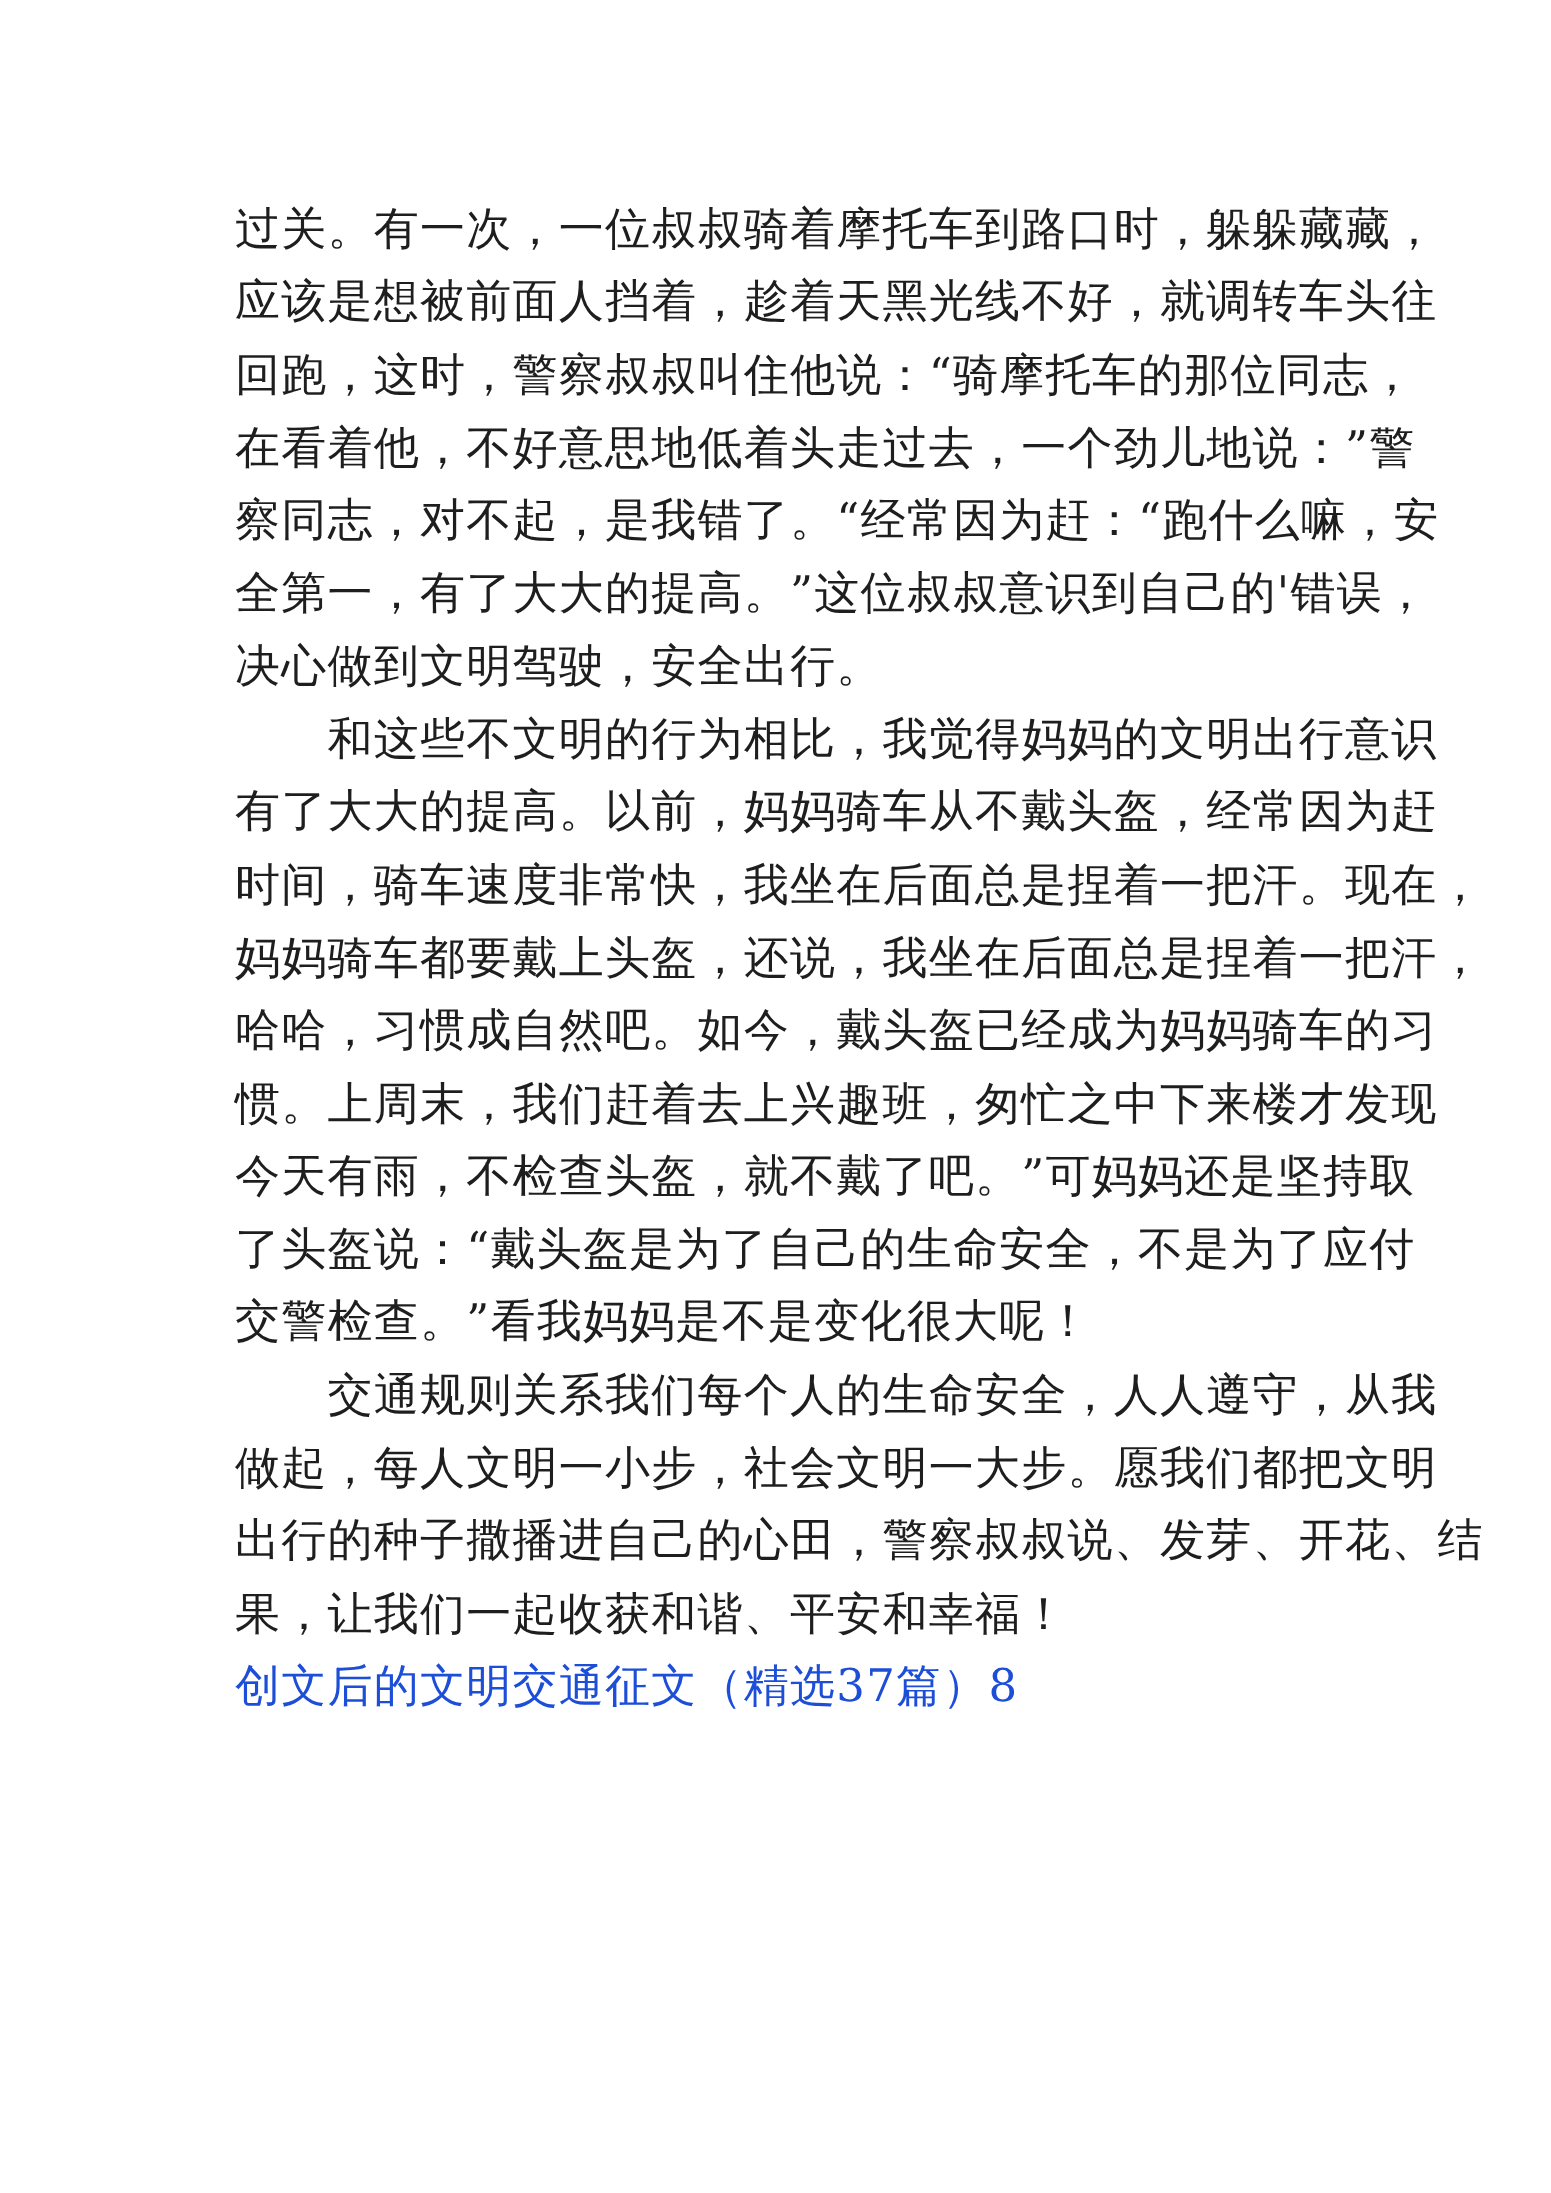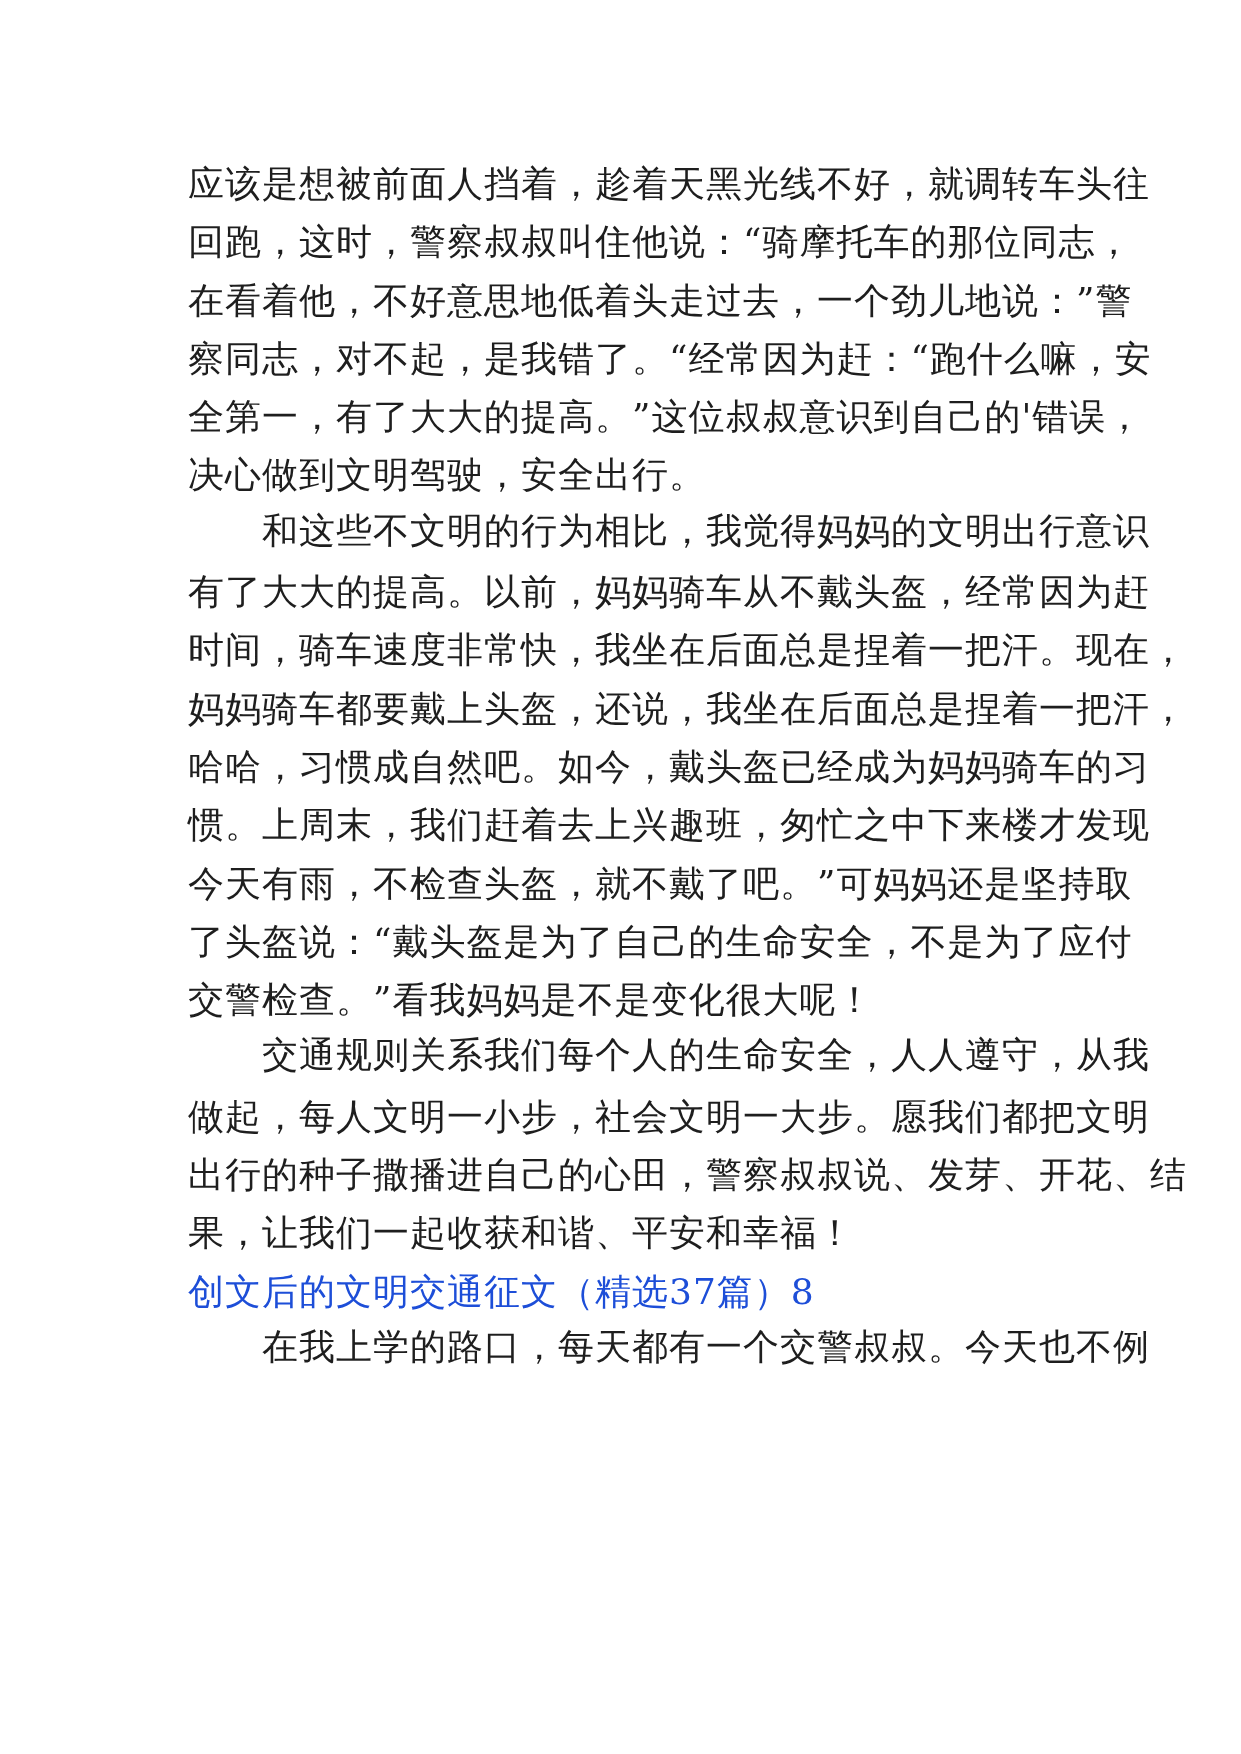--- a/index.html
+++ b/index.html
@@ -28,32 +28,32 @@
   .line {
     font-size: 36px;
     line-height: 58.3px;
     letter-spacing: 1px;
     white-space: pre;
     color: #1e1e1e;
     font-weight: 400;
   }
   .line.indent {
     padding-left: 74px;
-    font-family: Liberation Mono, monospace;
   }
   .line.heading {
     color: #1d4ed8;
   }
 </style>
 </head>
 <body>
 
 <div class="page">
   <div class="body-text">
       <div class="para">
+        <div class="line">过关。有一次，一位叔叔骑着摩托车到路口时，躲躲藏藏，</div>
         <div class="line">应该是想被前面人挡着，趁着天黑光线不好，就调转车头往</div>
         <div class="line">回跑，这时，警察叔叔叫住他说：“骑摩托车的那位同志，</div>
         <div class="line">在看着他，不好意思地低着头走过去，一个劲儿地说：”警</div>
         <div class="line">察同志，对不起，是我错了。“经常因为赶：“跑什么嘛，安</div>
         <div class="line">全第一，有了大大的提高。”这位叔叔意识到自己的'错误，</div>
         <div class="line">决心做到文明驾驶，安全出行。</div>
       </div>
       <div class="para">
         <div class="line indent">和这些不文明的行为相比，我觉得妈妈的文明出行意识</div>
         <div class="line">有了大大的提高。以前，妈妈骑车从不戴头盔，经常因为赶</div>
@@ -67,17 +67,14 @@
       </div>
       <div class="para">
         <div class="line indent">交通规则关系我们每个人的生命安全，人人遵守，从我</div>
         <div class="line">做起，每人文明一小步，社会文明一大步。愿我们都把文明</div>
         <div class="line">出行的种子撒播进自己的心田，警察叔叔说、发芽、开花、结</div>
         <div class="line">果，让我们一起收获和谐、平安和幸福！</div>
       </div>
       <div class="para">
         <div class="line heading">创文后的文明交通征文（精选37篇）8</div>
       </div>
-      <div class="para">
-        <div class="line indent">在我上学的路口，每天都有一个交警叔叔。今天也不例</div>
-      </div>
     </div>
 </div>
 
 </body></html>

